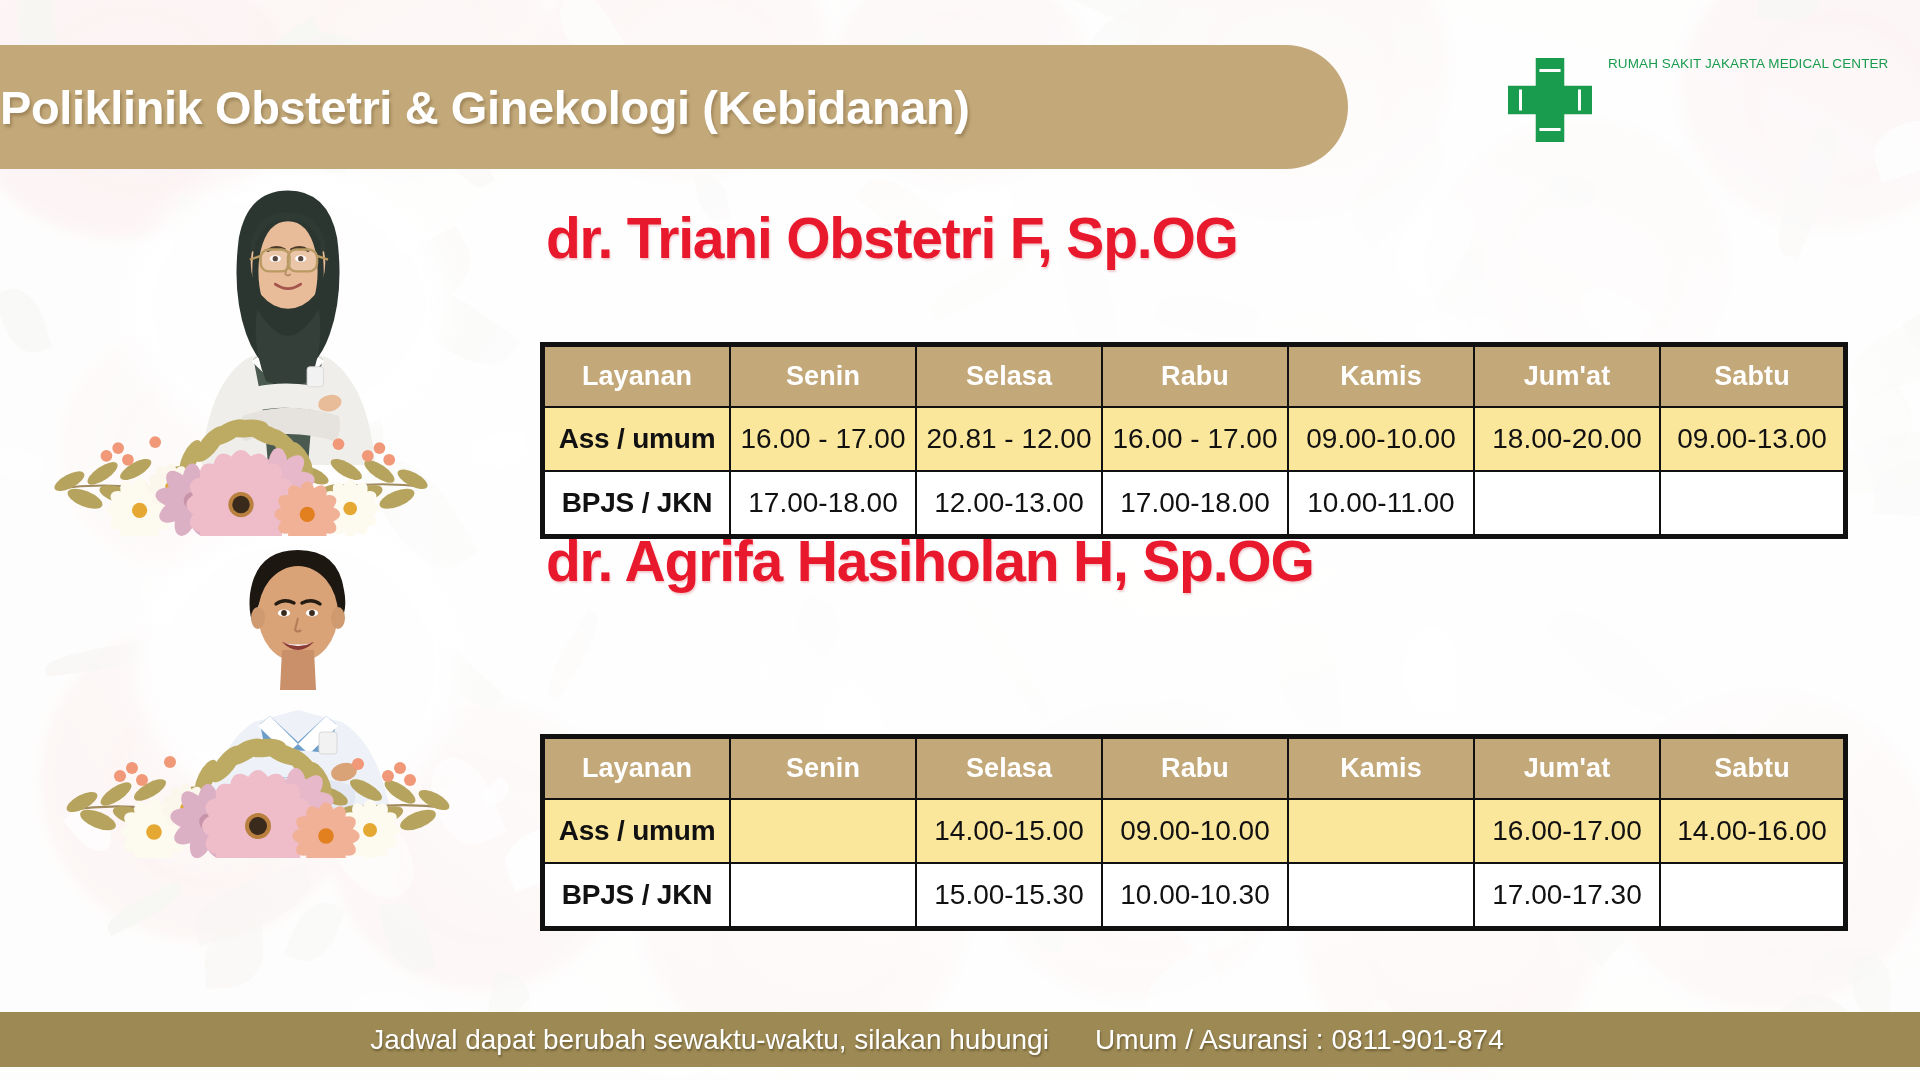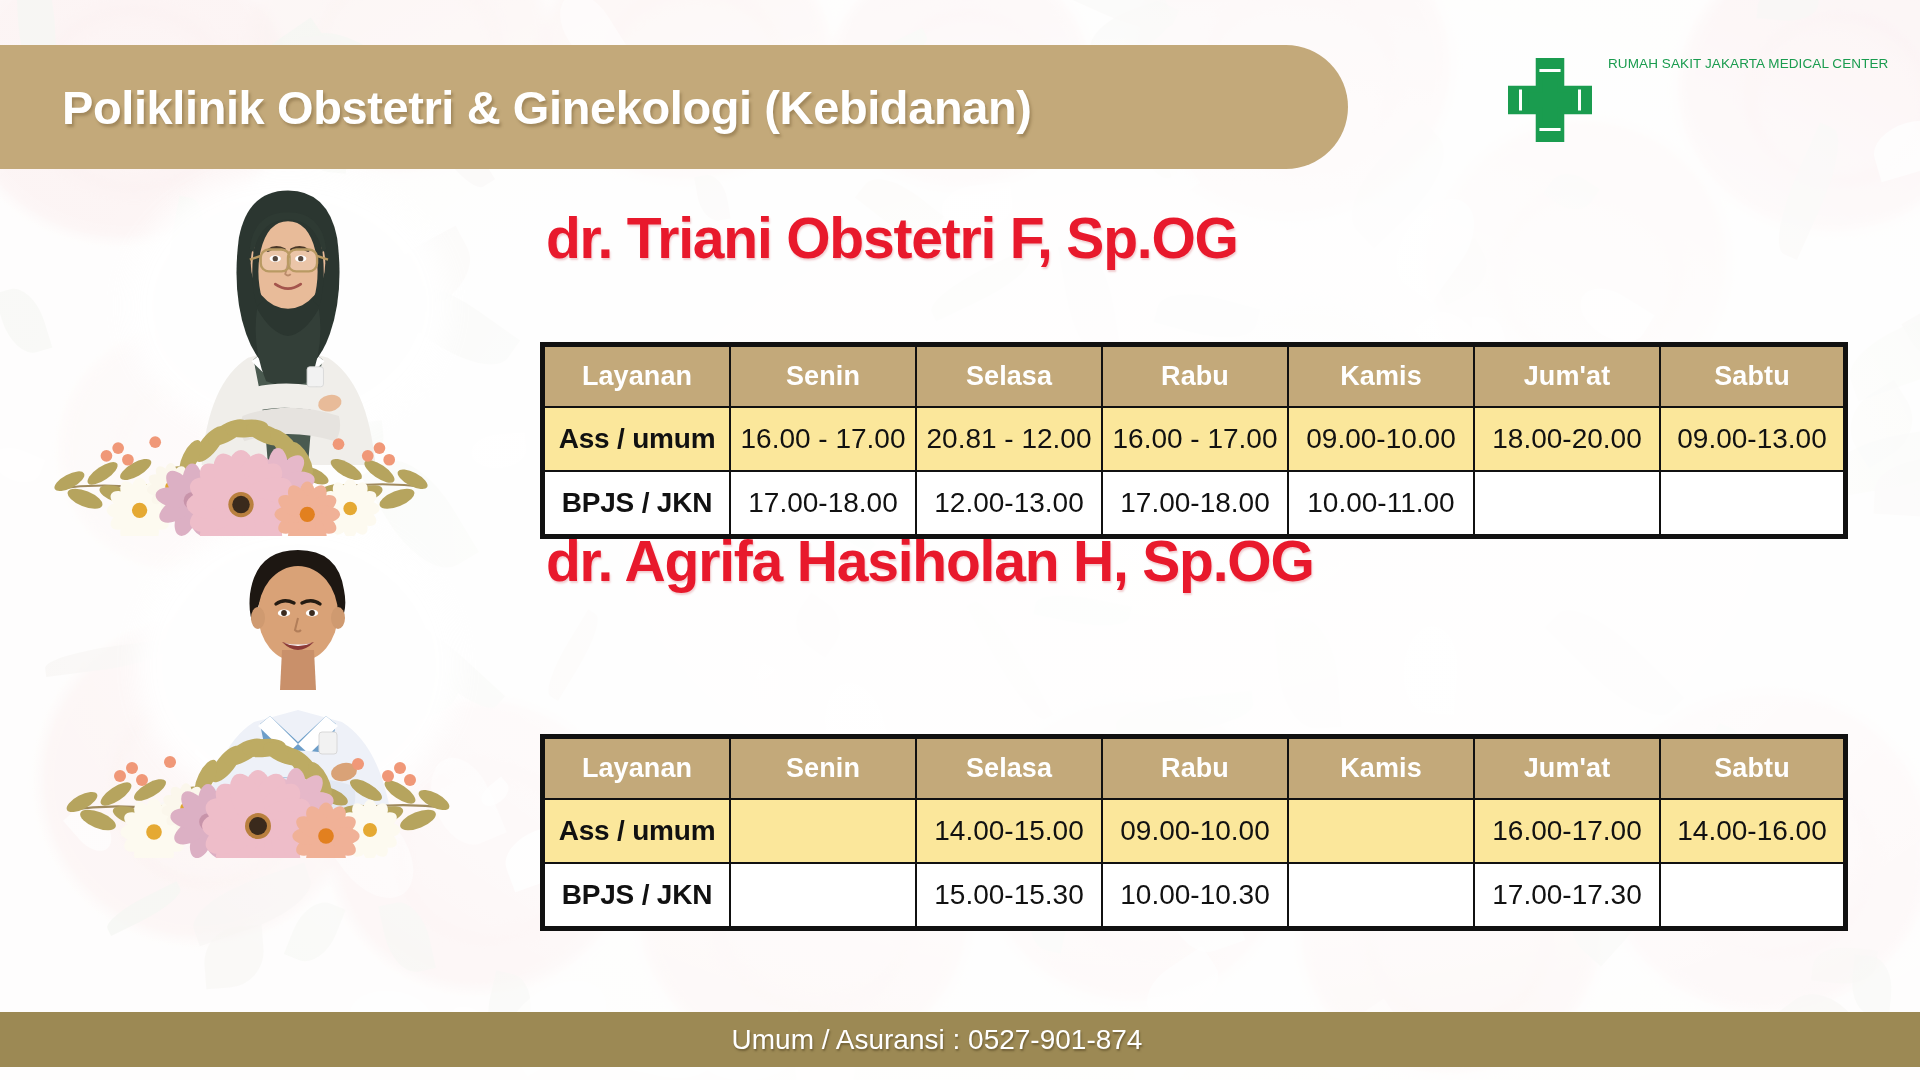--- a/index.html
+++ b/index.html
@@ -17,21 +17,21 @@
   #bg .leaf{position:absolute;border-radius:60% 0 60% 0;transform-origin:center;}
   #bg .petal{position:absolute;border-radius:50% 50% 50% 0;}
 
   
   .header-bar{
     position:absolute;left:0;top:45px;width:1348px;height:124px;
     background:#c3a97a;border-radius:0 62px 62px 0;z-index:3;
     display:flex;align-items:center;
   }
   .header-title{
-    margin-left:62px;color:#ffffff;font-size:47px;font-weight:bold;
+    color:#ffffff;font-size:47px;font-weight:bold;
     letter-spacing:-0.4px;
     text-shadow:2px 3px 3px rgba(120,95,55,.45);
     white-space:nowrap;
   }
 
   
   .logo{position:absolute;left:1508px;top:52px;z-index:4;display:flex;align-items:flex-start;}
   .logo-cross{width:84px;height:84px;position:relative;margin-top:6px;}
   .logo-cross .c-outer{
     position:absolute;inset:0;
@@ -406,21 +406,22 @@
         <td>15.00-15.30</td>
         <td>10.00-10.30</td>
         <td></td>
         <td>17.00-17.30</td>
         <td></td>
       </tr>
     </tbody>
 </table>
 
 <div class="footer-bar">
-  <span class="f-umum">Umum / Asuransi : 0527-901-874</span>
+  <span class="f-note">Jadwal dapat berubah sewaktu-waktu, silakan hubungi</span>
+  <span class="f-umum">Umum / Asuransi : 0811-901-874</span>
 </div>
 
 <svg width="390" height="163.79999999999998" viewBox="0 0 400 168" style="position: absolute; left: 46px; top: 372px; z-index: 6;">
     <path d="M10 120 Q 80 110 150 128" stroke="#a08a5e" stroke-width="2.2" fill="none"></path>
     <ellipse cx="24" cy="112" rx="17" ry="7" fill="#b6a45e" transform="rotate(-28 24 112)"></ellipse>
     <ellipse cx="40" cy="130" rx="19" ry="8" fill="#b6a45e" transform="rotate(22 40 130)"></ellipse>
     <ellipse cx="58" cy="104" rx="18" ry="7" fill="#b6a45e" transform="rotate(-34 58 104)"></ellipse>
     <ellipse cx="74" cy="126" rx="20" ry="8" fill="#b6a45e" transform="rotate(18 74 126)"></ellipse>
     <ellipse cx="92" cy="100" rx="18" ry="7" fill="#b6a45e" transform="rotate(-30 92 100)"></ellipse>
     <ellipse cx="108" cy="124" rx="19" ry="8" fill="#b6a45e" transform="rotate(16 108 124)"></ellipse>

